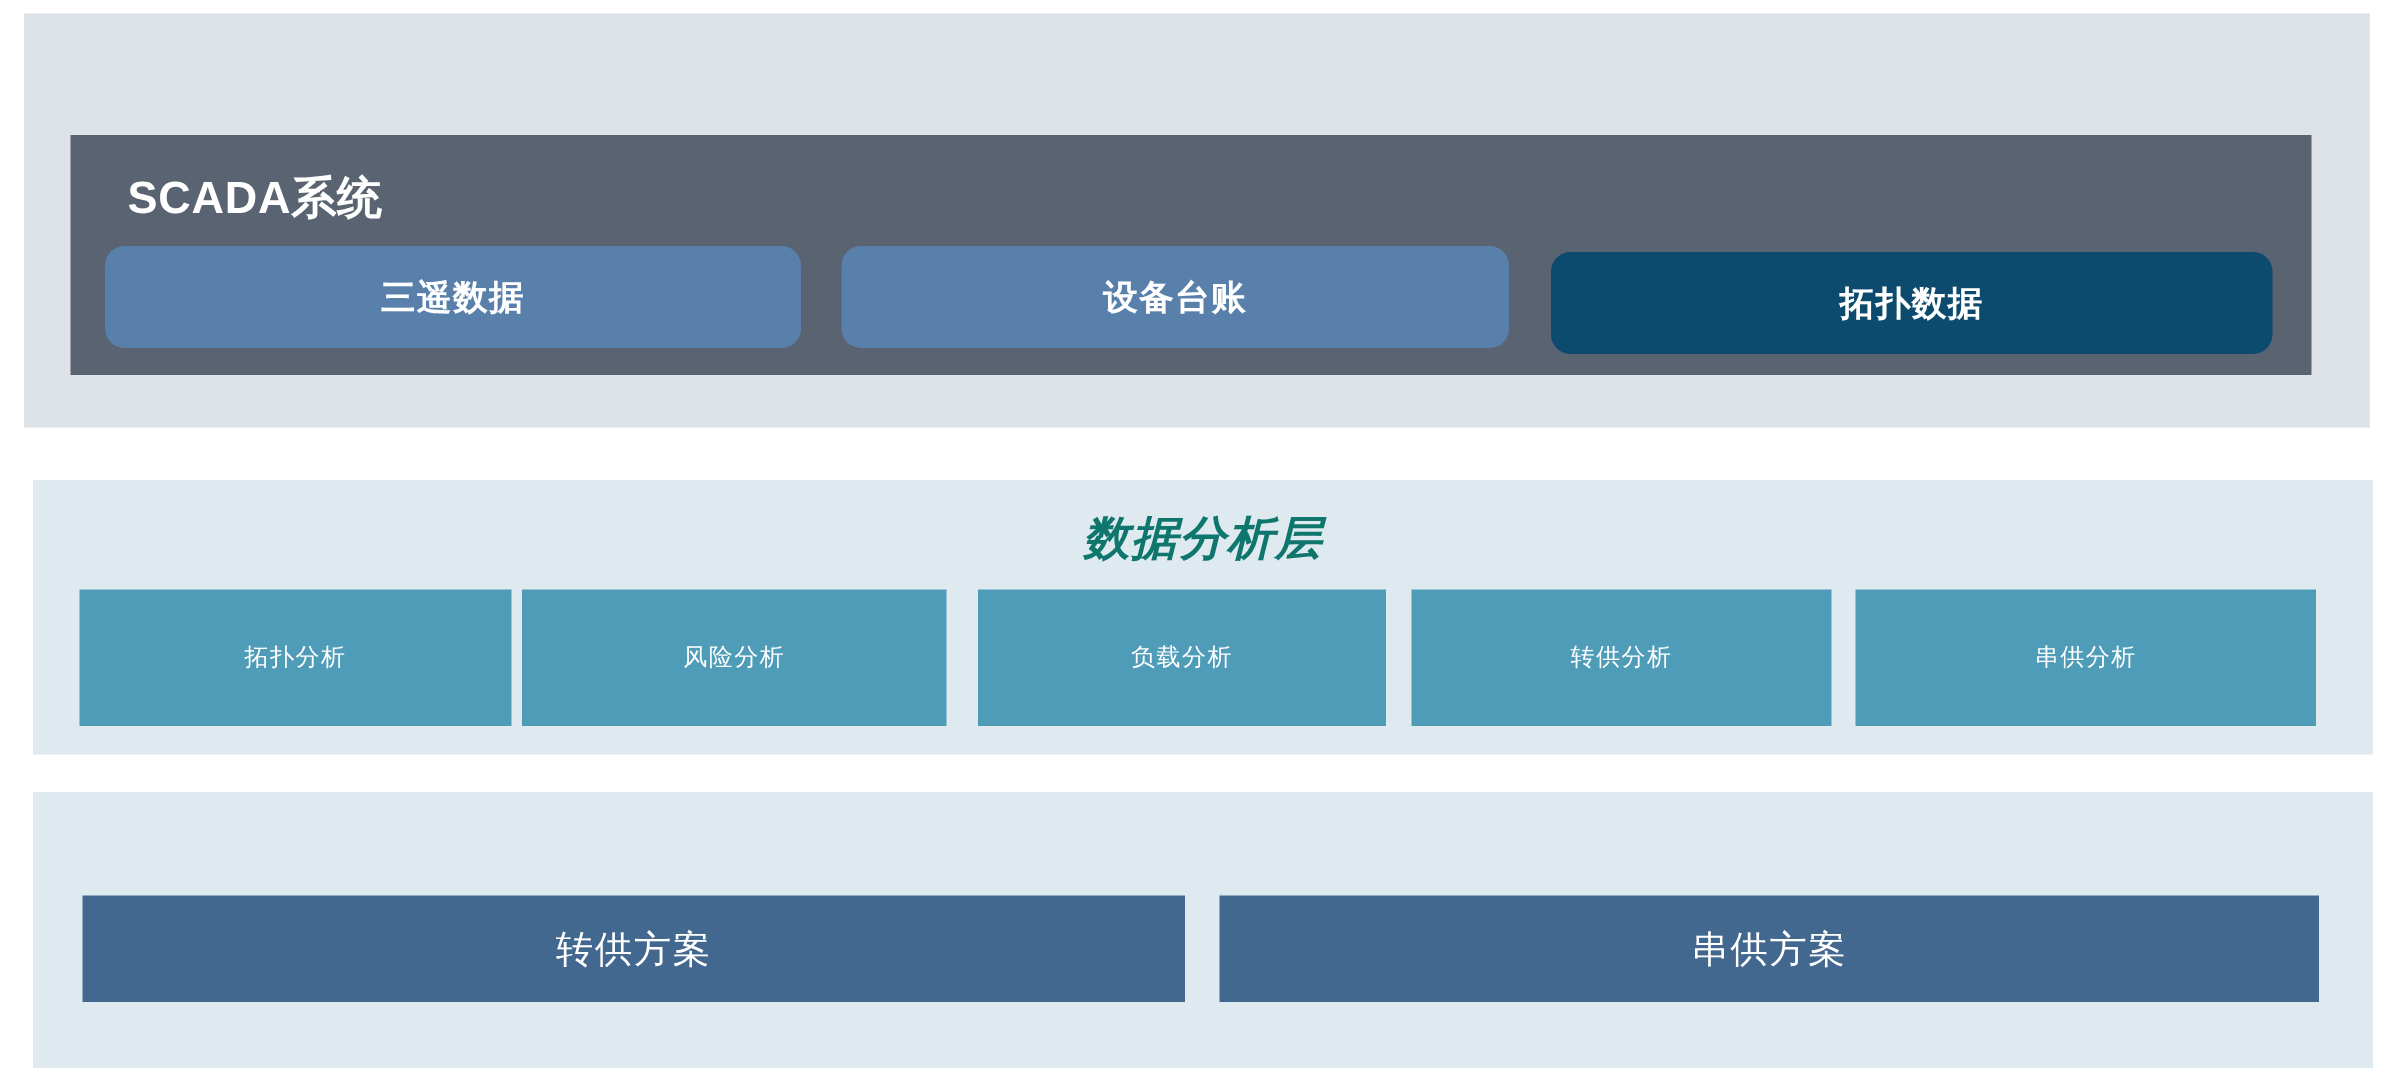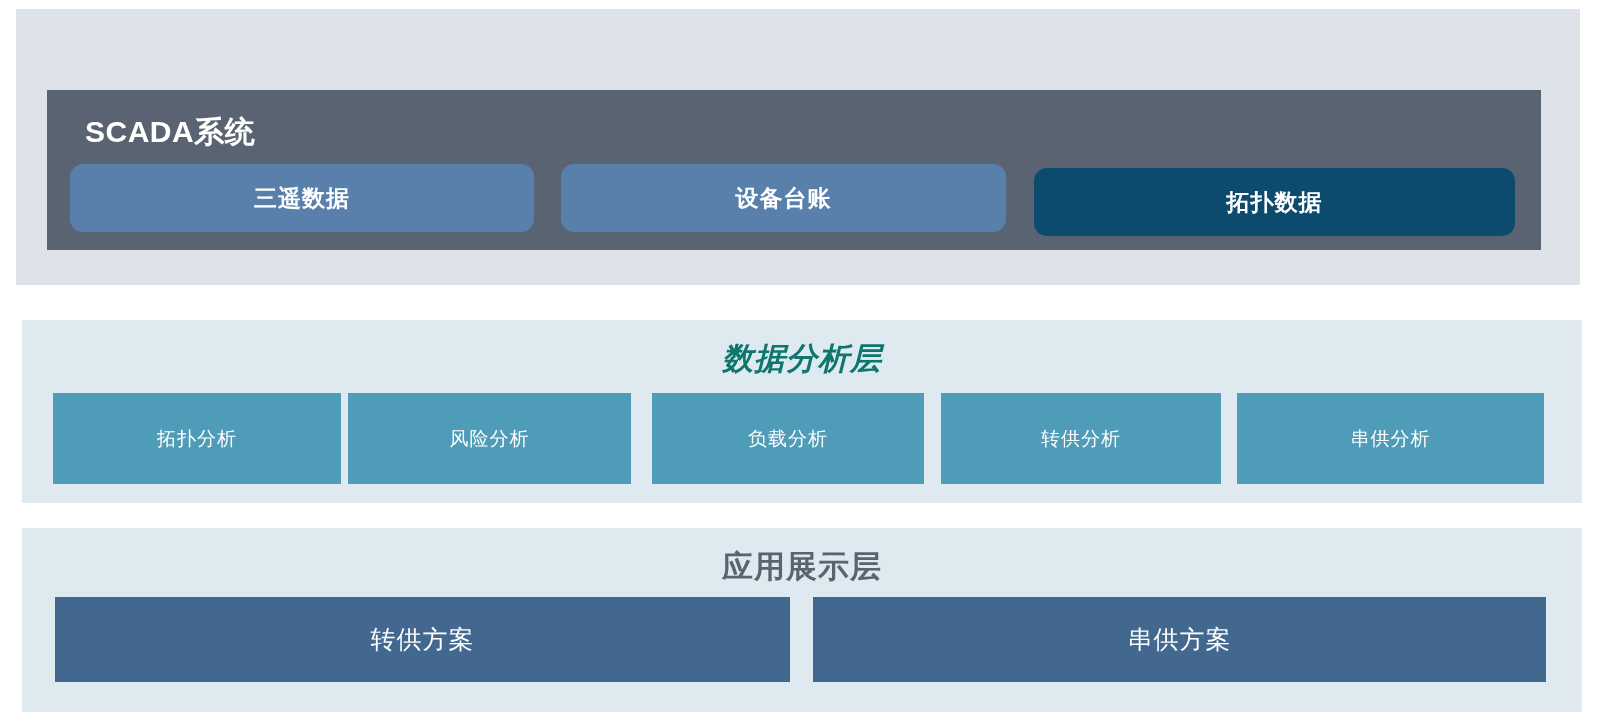--- a/index.html
+++ b/index.html
@@ -100,21 +100,21 @@
   #layer-analysis .layer-title {
     top: 18px;
     font-size: 31px;
   }
   .analysis-box {
     position: absolute;
     top: 73px;
     height: 91px;
     background: #4f9cb9;
     color: #ffffff;
-    font-size: 19px;
+    font-size: 16px;
     display: flex;
     align-items: center;
     justify-content: center;
     letter-spacing: 1px;
     box-sizing: border-box;
   }
   .analysis-box.ab0 { left: 31px;   width: 288px; }
   .analysis-box.ab1 { left: 326px;  width: 283px; }
   .analysis-box.ab2 { left: 630px;  width: 272px; }
   .analysis-box.ab3 { left: 919px;  width: 280px; }
@@ -128,21 +128,21 @@
     height: 184px;
     background: #deeaf0;
   }
   #layer-application .layer-title {
     top: 18px;
     font-size: 31px;
   }
   .application-box {
     position: absolute;
     top: 69px;
-    height: 85px;
+    height: 71px;
     background: #43688f;
     color: #ffffff;
     font-size: 25px;
     display: flex;
     align-items: center;
     justify-content: center;
     letter-spacing: 1px;
     box-sizing: border-box;
   }
   .application-box.pb0 { left: 33px;  width: 735px; }
@@ -178,20 +178,19 @@
 
     <div class="analysis-box ab2" style="background: rgb(79, 156, 185);">负载分析</div>
 
     <div class="analysis-box ab3" style="background: rgb(79, 156, 185);">转供分析</div>
 
     <div class="analysis-box ab4" style="background: rgb(79, 156, 185);">串供分析</div>
   </section>
 
   <section class="layer" id="layer-application" style="background: rgb(222, 234, 240);">
 
-    <div class="layer-title" style="color: rgb(91, 99, 112);">应用展示层</div>
 
     <div class="application-box pb0" style="background: rgb(67, 104, 143);">转供方案</div>
 
     <div class="application-box pb1" style="background: rgb(67, 104, 143);">串供方案</div>
   </section>
 
 </div>
 
 </body></html>

